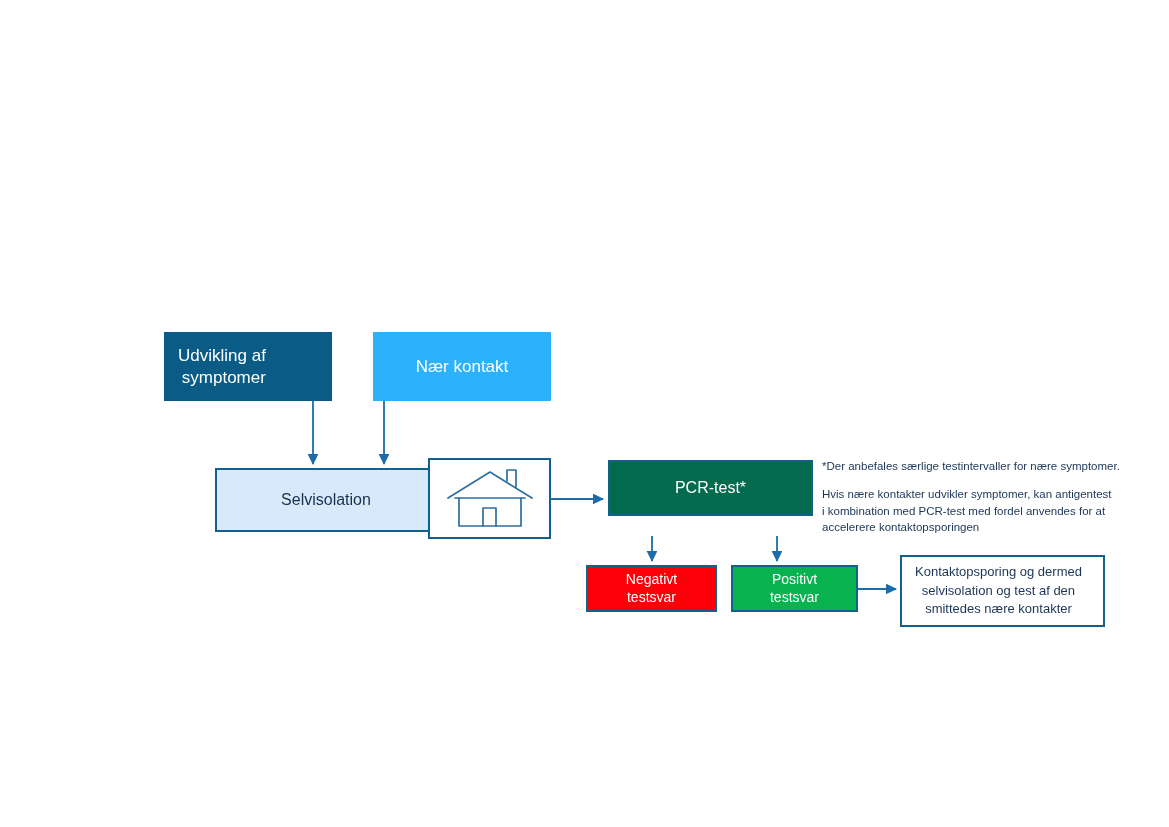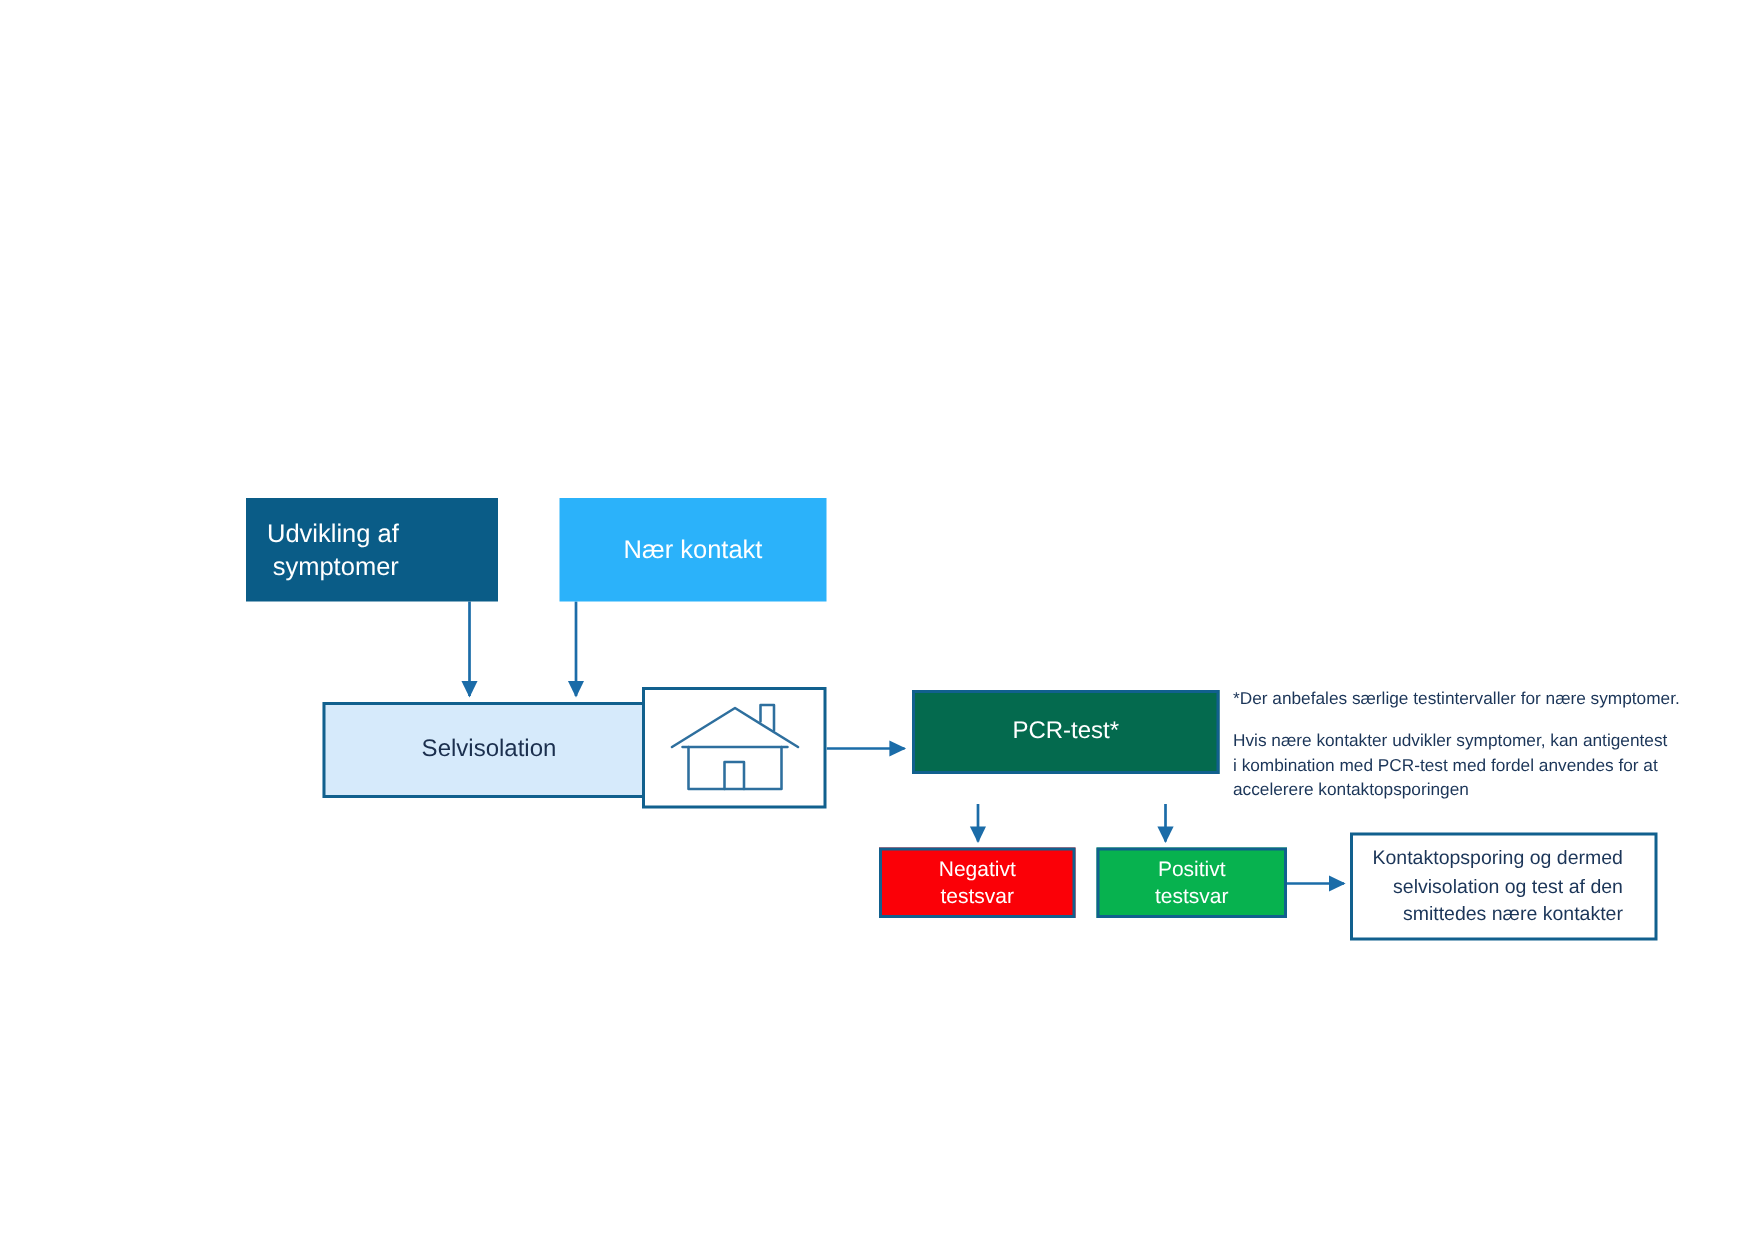--- a/index.html
+++ b/index.html
@@ -82,21 +82,21 @@
     color: #ffffff;
     font-size: 14px;
   }
   #node-kontaktopsporing {
     left: 900px; top: 555px; width: 205px; height: 72px;
     background: #ffffff;
     border: 2px solid #11608e;
     color: #1b3558;
     font-size: 13px;
     justify-content: flex-start;
-    text-align: right;
+    text-align: center;
     padding-left: 13px;
     line-height: 1.45;
   }
 
   
   #annotation {
     position: absolute;
     left: 822px;
     top: 458px;
     width: 330px;

